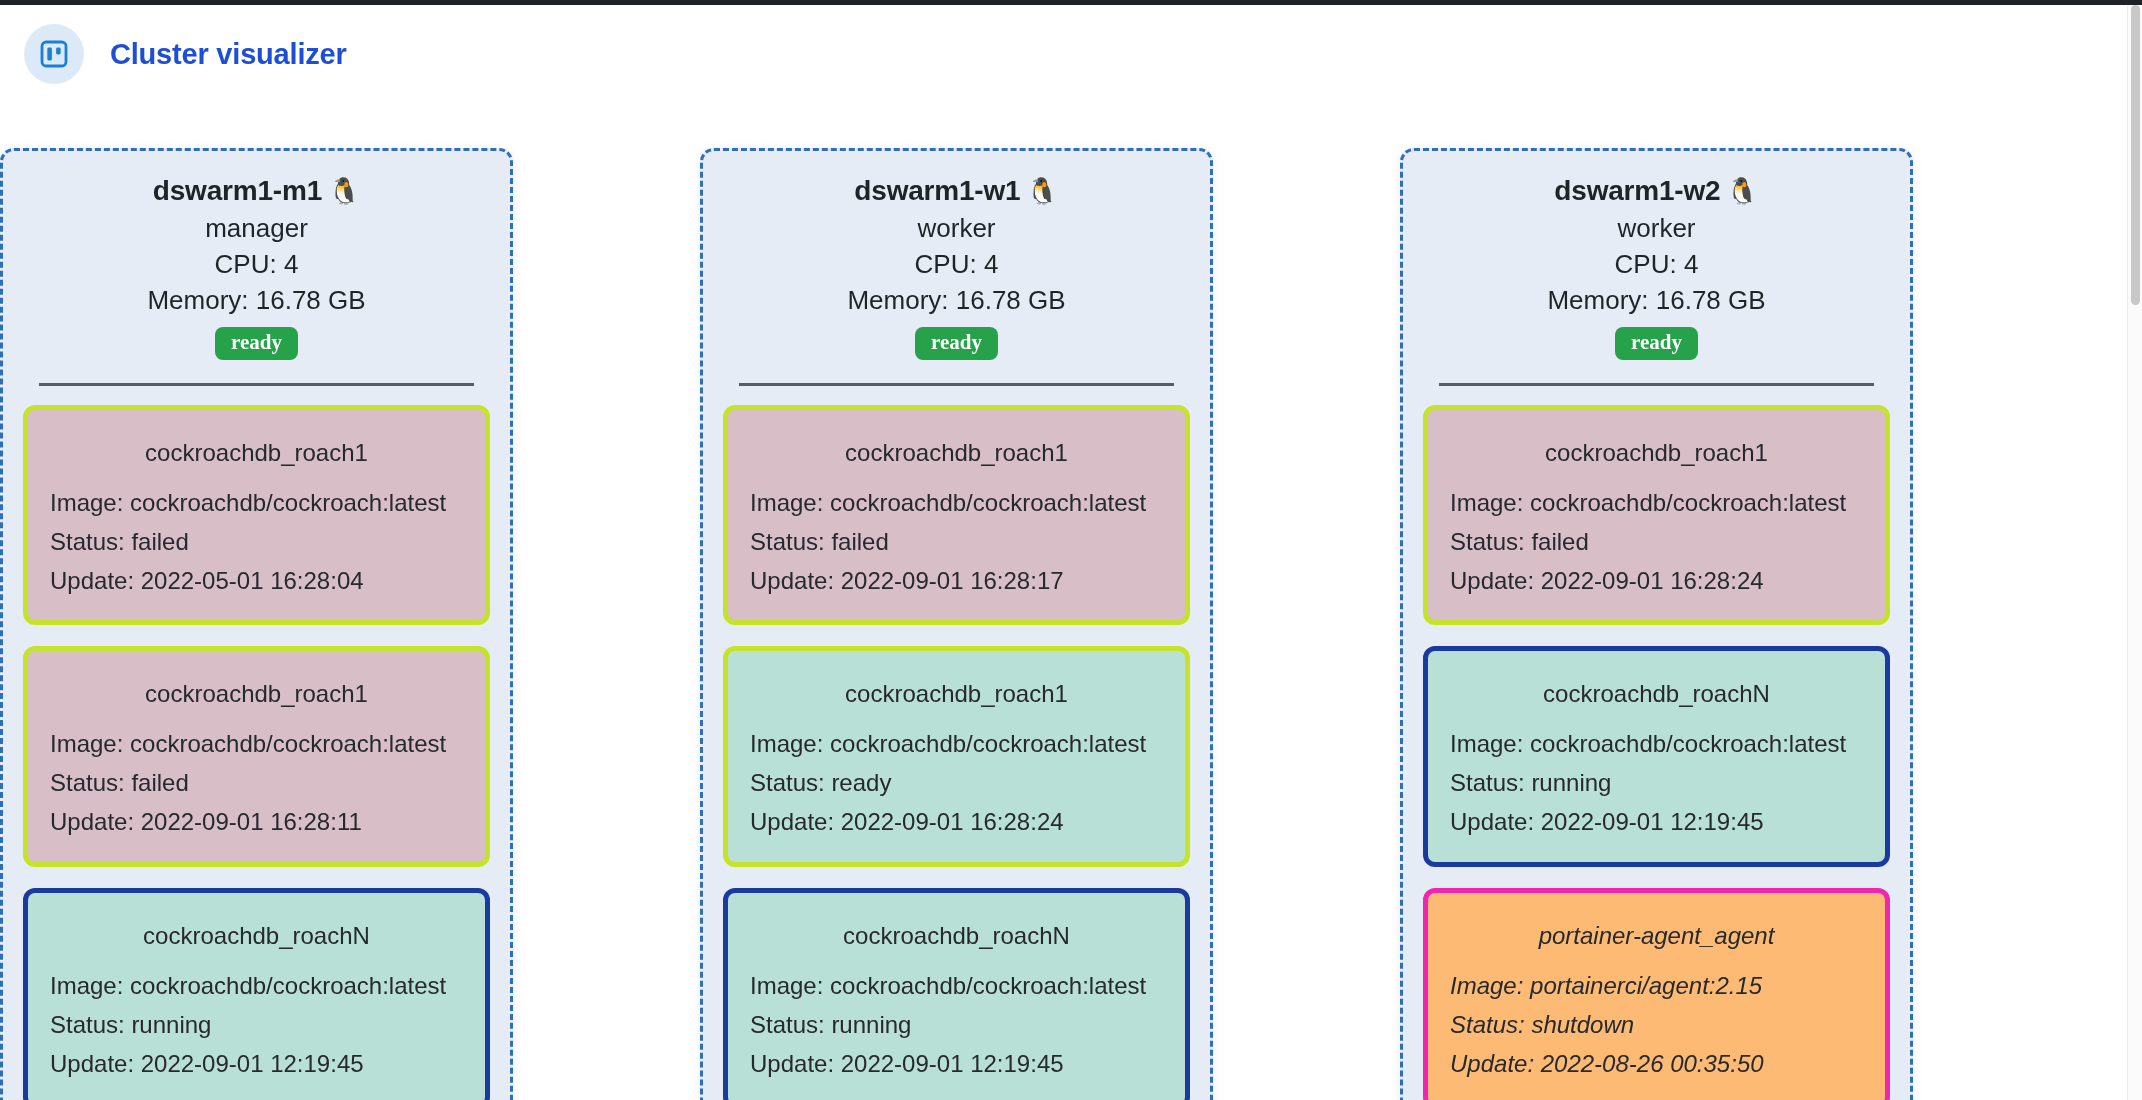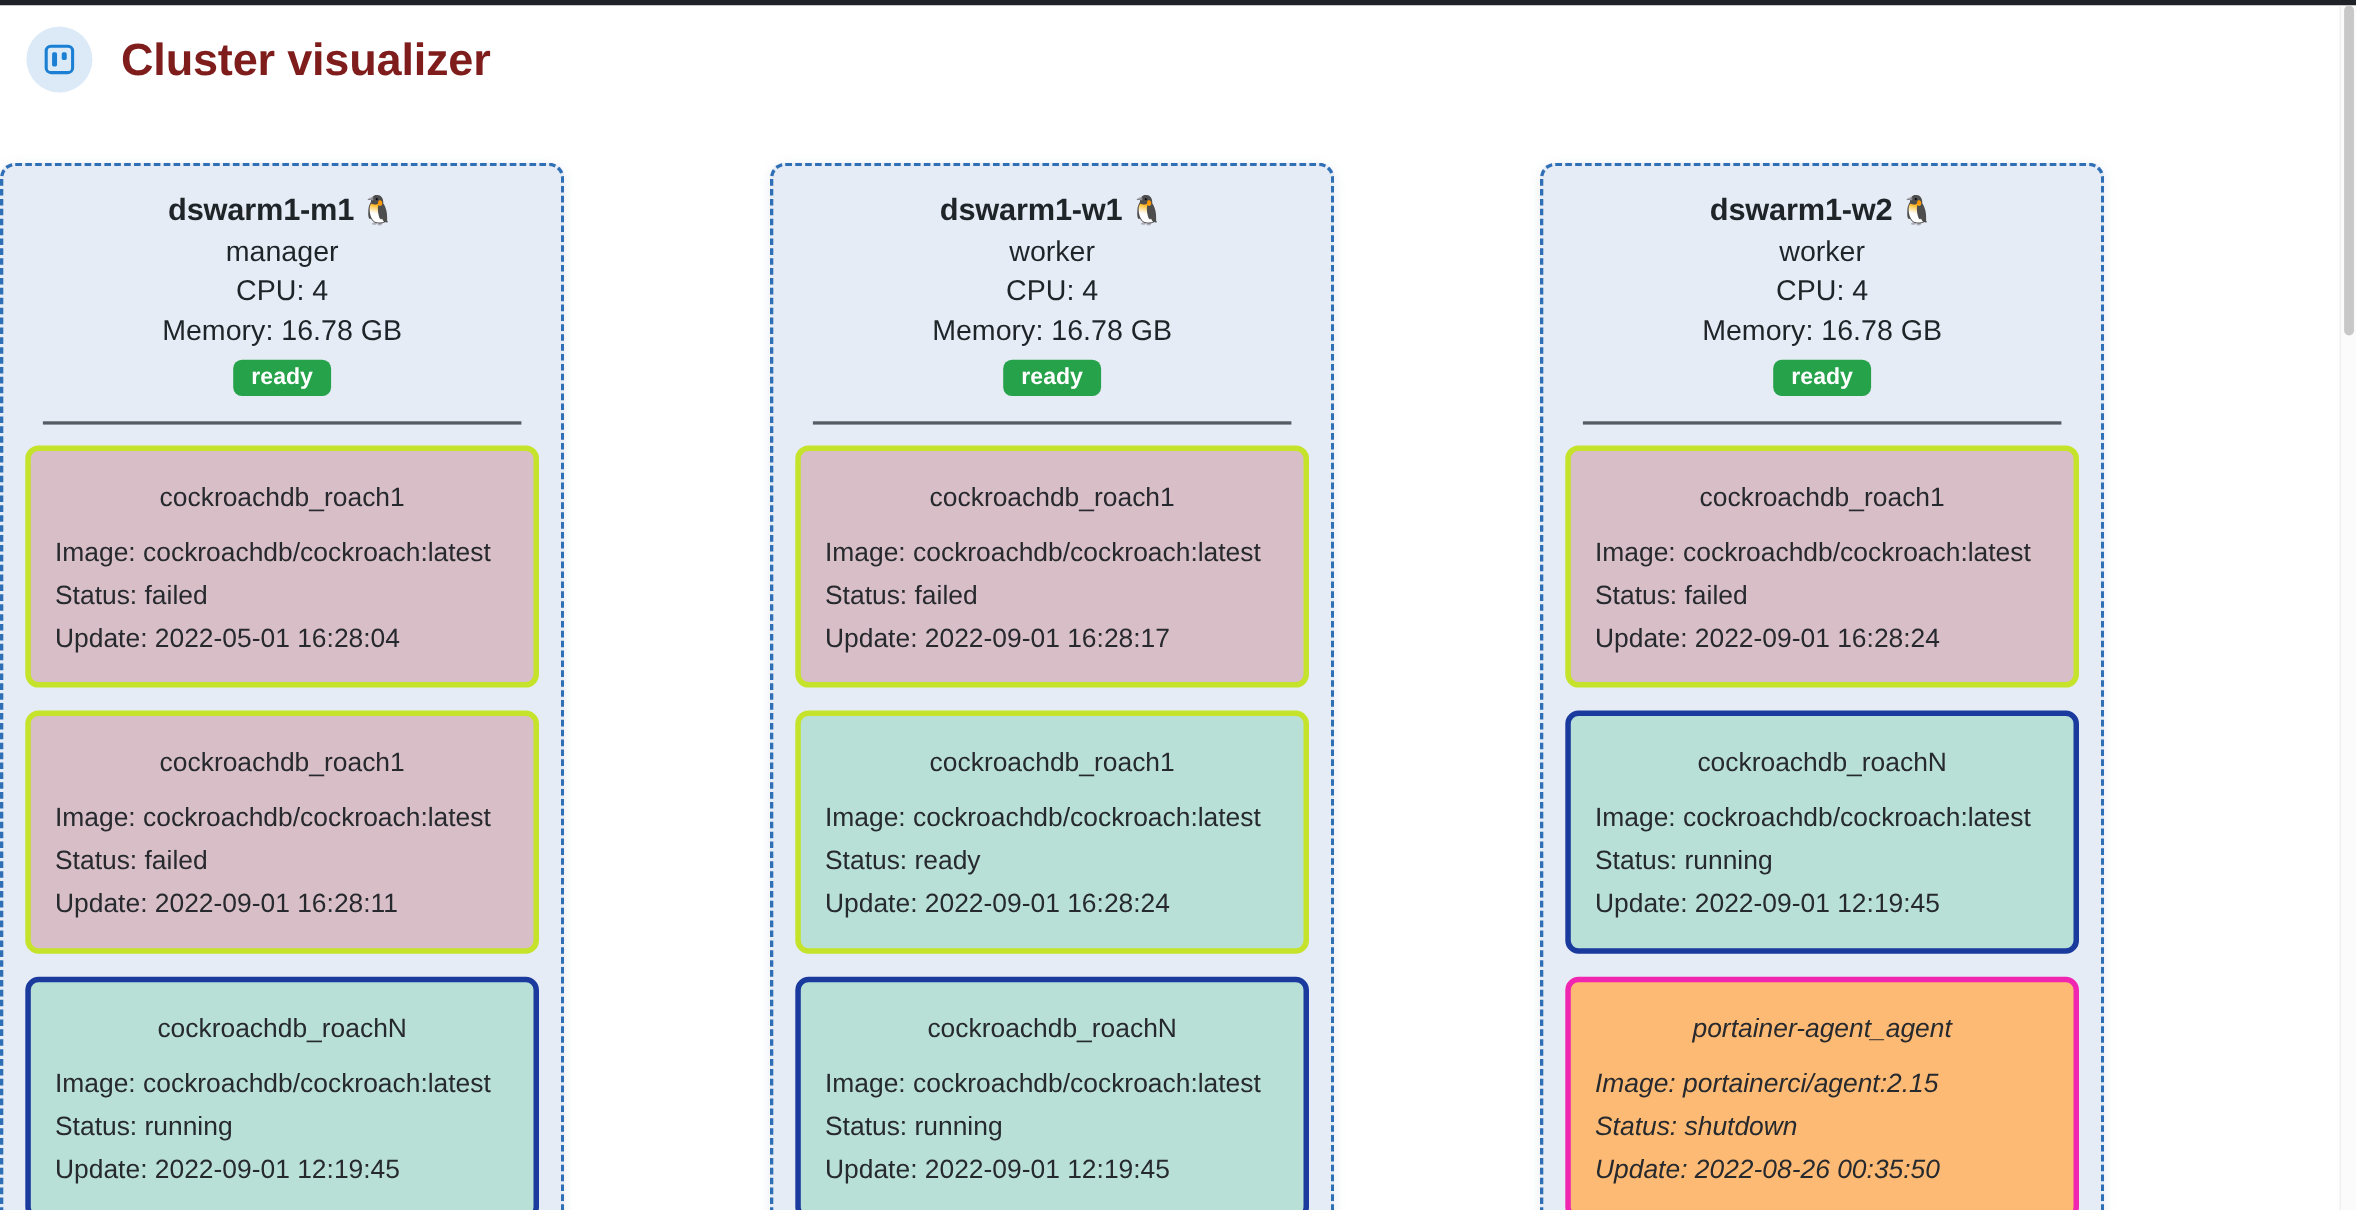--- a/index.html
+++ b/index.html
@@ -62,23 +62,23 @@
     border-radius: 50%;
     background: #dceaf8;
     display: flex;
     align-items: center;
     justify-content: center;
     flex: 0 0 auto;
   }
   .header-icon-wrap svg { display:block; }
   .header-title {
     margin-left: 26px;
-    font-size: 41px;
+    font-size: 29px;
     font-weight: 700;
-    color: #7f1d1d;
+    color: #1d4ed8;
     letter-spacing: -0.2px;
     white-space: nowrap;
   }
 
   
   .board {
     position: absolute;
     top: 103px; left: 0;
     width: 2127px;
     height: 997px;
@@ -135,20 +135,21 @@
   }
   .node-badge {
     display: inline-block;
     padding: 5px 16px 7px 16px;
     border-radius: 8px;
     background: #26a34a;
     color: #ffffff;
     font-size: 21px;
     font-weight: 700;
     line-height: 1;
+    font-family: Liberation Serif, serif;
   }
 
   .node-divider {
     margin: 23px 16px 0 16px;
     height: 0;
     border: 0;
     border-top: 3px solid #555c63;
   }
 
   .task-list {

